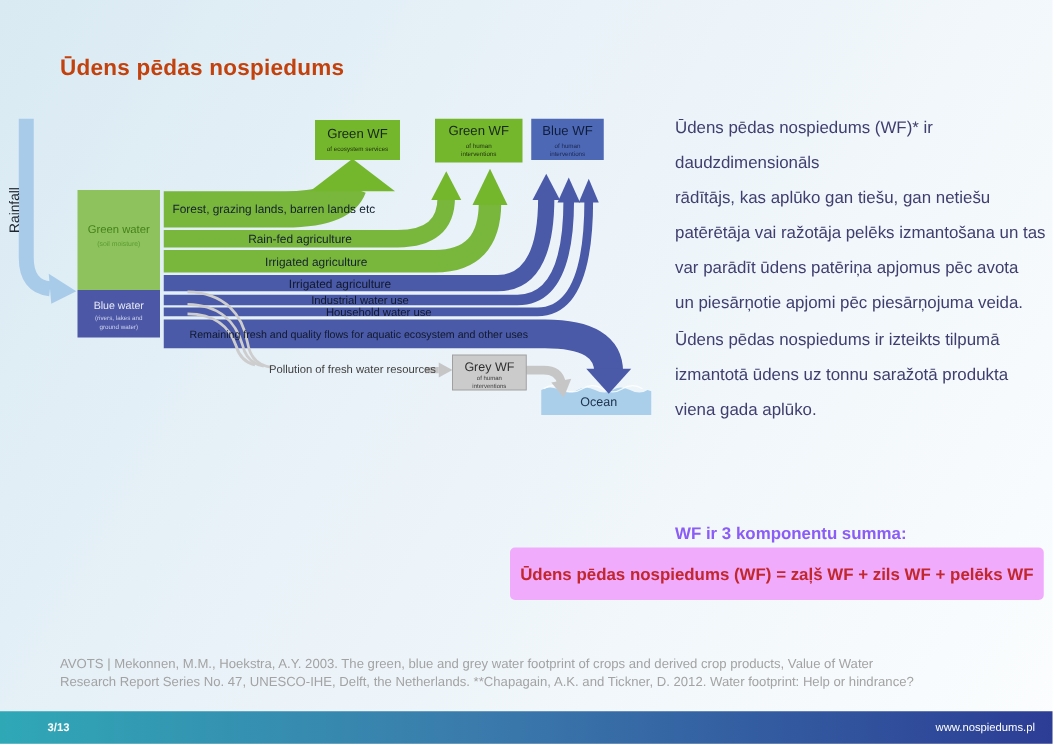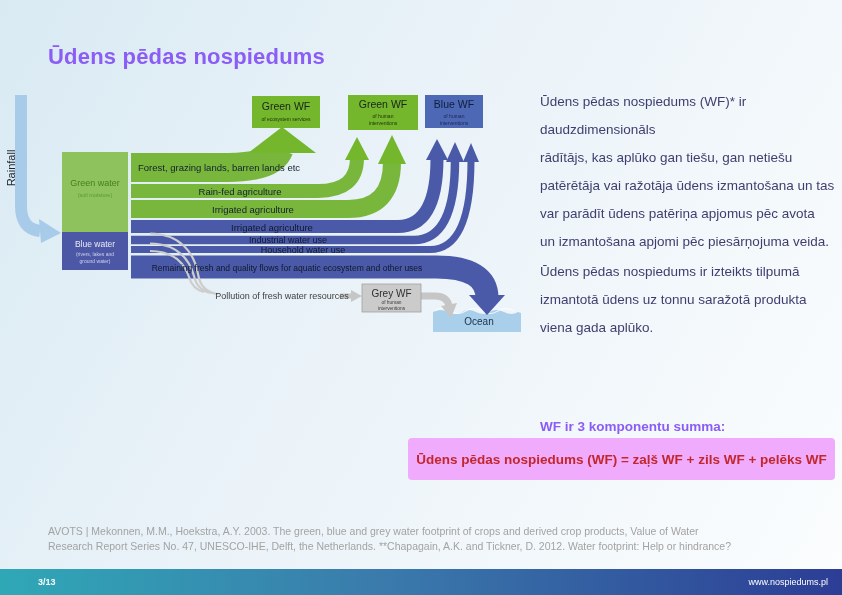--- a/index.html
+++ b/index.html
@@ -3,21 +3,21 @@
 <meta charset="utf-8">
 <style>
   html,body{margin:0;padding:0;}
   body{
     width:842px;height:595px;position:relative;overflow:hidden;
     font-family:"Liberation Sans", sans-serif;
     background:linear-gradient(120deg,#d9eaf3 0%,#e9f2f8 40%,#fbfdfe 100%);
   }
   .title{
     position:absolute;left:48px;top:44px;
-    font-size:22px;font-weight:bold;color:#8b5cf6;letter-spacing:.2px;
+    font-size:18px;font-weight:bold;color:#c2410c;letter-spacing:.2px;
   }
   .diagram-svg{position:absolute;left:0;top:86px;}
   svg text{font-family:"Liberation Sans", sans-serif;}
 
   .band-green{stroke:#79b73c;fill:none;}
   .band-blue{stroke:#4a5aa8;fill:none;}
   .head-green{fill:#74b62c;}
   .head-blue{fill:#4a5aa8;}
   .grey-strand{stroke:#cdcdcd;fill:none;stroke-width:2.2px;}
   .grey-conn{stroke:#c6c6c6;fill:none;}
@@ -127,23 +127,23 @@
   <text x="272" y="230.5" text-anchor="middle" font-size="9.5" fill="#10182b">Irrigated agriculture</text>
   <text x="288" y="243" text-anchor="middle" font-size="9" fill="#10182b">Industrial water use</text>
   <text x="303" y="252.5" text-anchor="middle" font-size="9" fill="#10182b">Household water use</text>
   <text x="287" y="270.5" text-anchor="middle" font-size="8.5" fill="#10182b">Remaining fresh and quality flows for aquatic ecosystem and other uses</text>
   <text x="282" y="298.5" text-anchor="middle" font-size="9" fill="#3f3f3f">Pollution of fresh water resources</text>
 </svg>
 
 <div class="para para-1">
   <div>Ūdens pēdas nospiedums (WF)* ir daudzdimensionāls</div>
   <div>rādītājs, kas aplūko gan tiešu, gan netiešu</div>
-  <div>patērētāja vai ražotāja ūdens izmantošana un tas</div>
+  <div>patērētāja vai ražotāja pelēks izmantošana un tas</div>
   <div>var parādīt ūdens patēriņa apjomus pēc avota</div>
-  <div>un izmantošana apjomi pēc piesārņojuma veida.</div>
+  <div>un piesārņotie apjomi pēc piesārņojuma veida.</div>
 </div>
 
 <div class="para para-2">
   <div>Ūdens pēdas nospiedums ir izteikts tilpumā</div>
   <div>izmantotā ūdens uz tonnu saražotā produkta</div>
   <div>viena gada aplūko.</div>
 </div>
 
 <div class="components-heading">WF ir 3 komponentu summa:</div>
 

